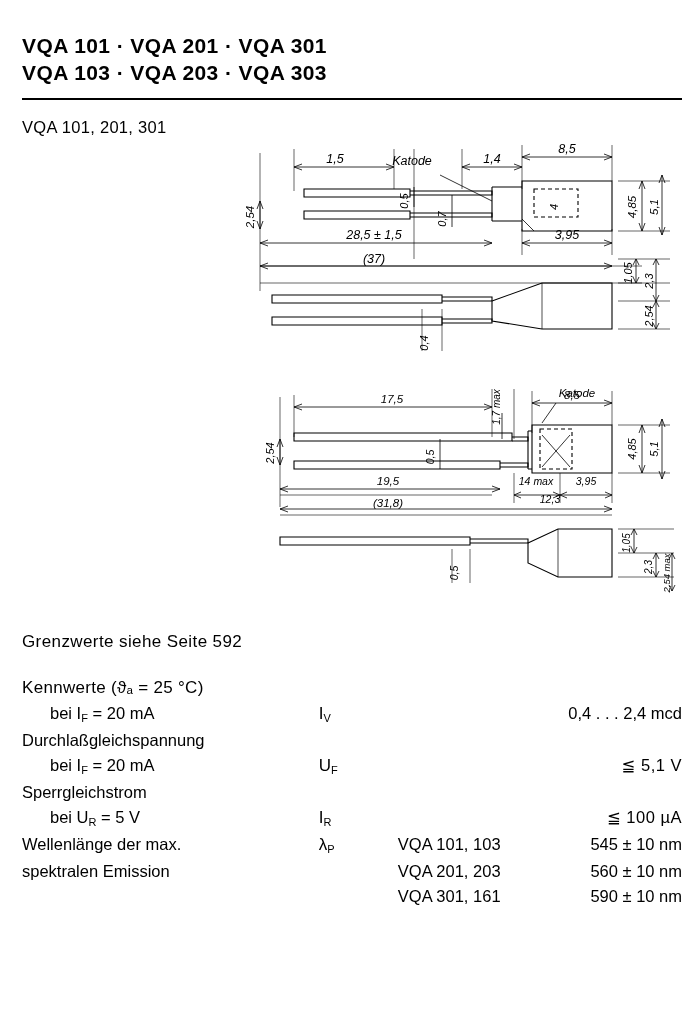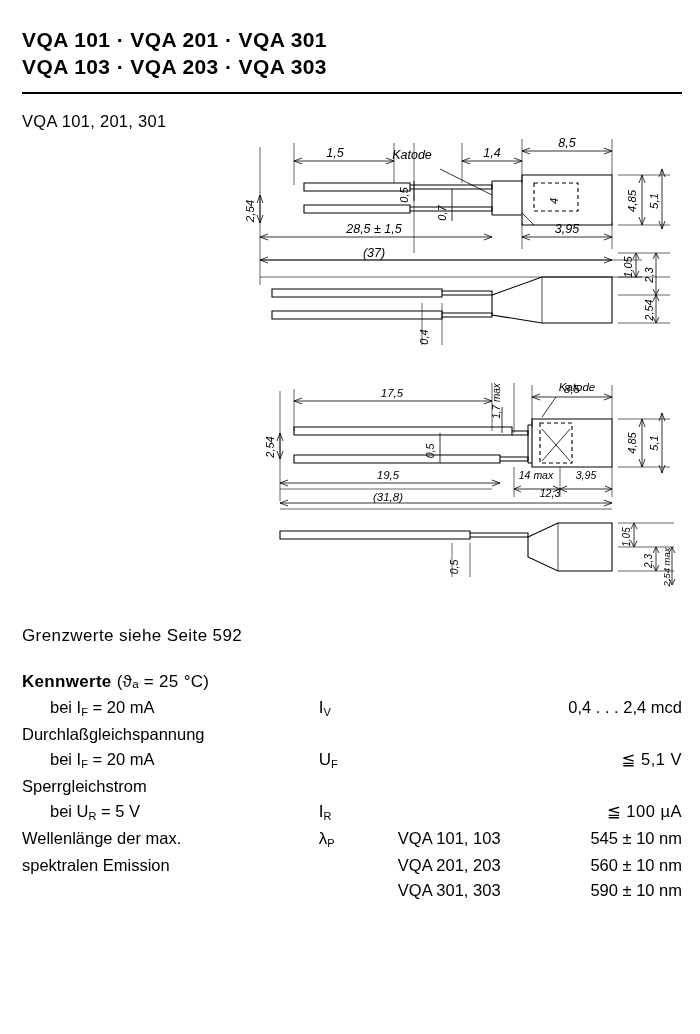--- a/index.html
+++ b/index.html
@@ -18,21 +18,21 @@
   .page {
     position: relative;
     width: 700px;
     height: 1034px;
     box-sizing: border-box;
     padding: 14px 18px 0 22px;
   }
 
   
   .title-block {
-    margin-top: 12px;
+    margin-top: 18px;
   }
   .title-line {
     font-weight: bold;
     font-size: 21px;
     letter-spacing: 0.4px;
     line-height: 27px;
     white-space: pre;
   }
   .rule {
     border-top: 2px solid #000;
@@ -66,21 +66,21 @@
     letter-spacing: 0.4px;
     margin-top: 10px;
   }
 
   
   .kenn-head {
     margin-top: 26px;
     font-size: 17px;
     letter-spacing: 0.3px;
   }
-  .kenn-head b { font-weight: bold; }
+  .kenn-head b { font-weight: normal; }
   .kenn-head .cond { font-weight: normal; }
 
   table.kenn {
     border-collapse: collapse;
     width: 660px;
     margin-top: 3px;
     font-size: 16.5px;
   }
   table.kenn td {
     padding: 1px 0 1px 0;
@@ -423,19 +423,19 @@
       </tr>
       <tr>
         <td class="c1">spektralen Emission</td>
         <td class="c2"></td>
         <td class="c3">VQA 201, 203</td>
         <td class="c4">560 ± 10 nm</td>
       </tr>
       <tr>
         <td class="c1"></td>
         <td class="c2"></td>
-        <td class="c3">VQA 301, 303</td>
+        <td class="c3">VQA 301, 161</td>
         <td class="c4">590 ± 10 nm</td>
       </tr>
     </tbody>
   </table>
 
 </div>
 
 </body></html>

